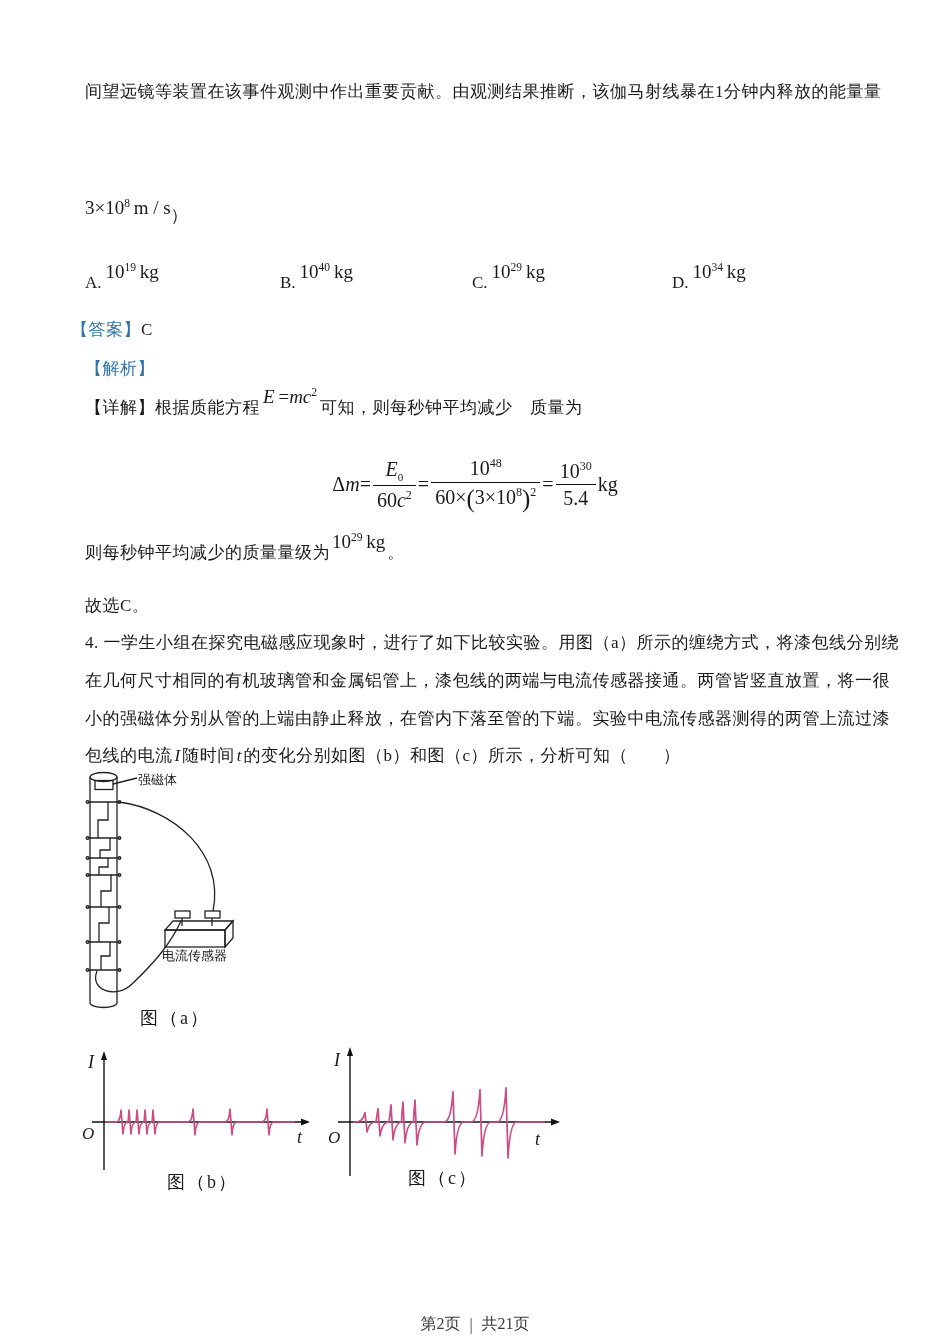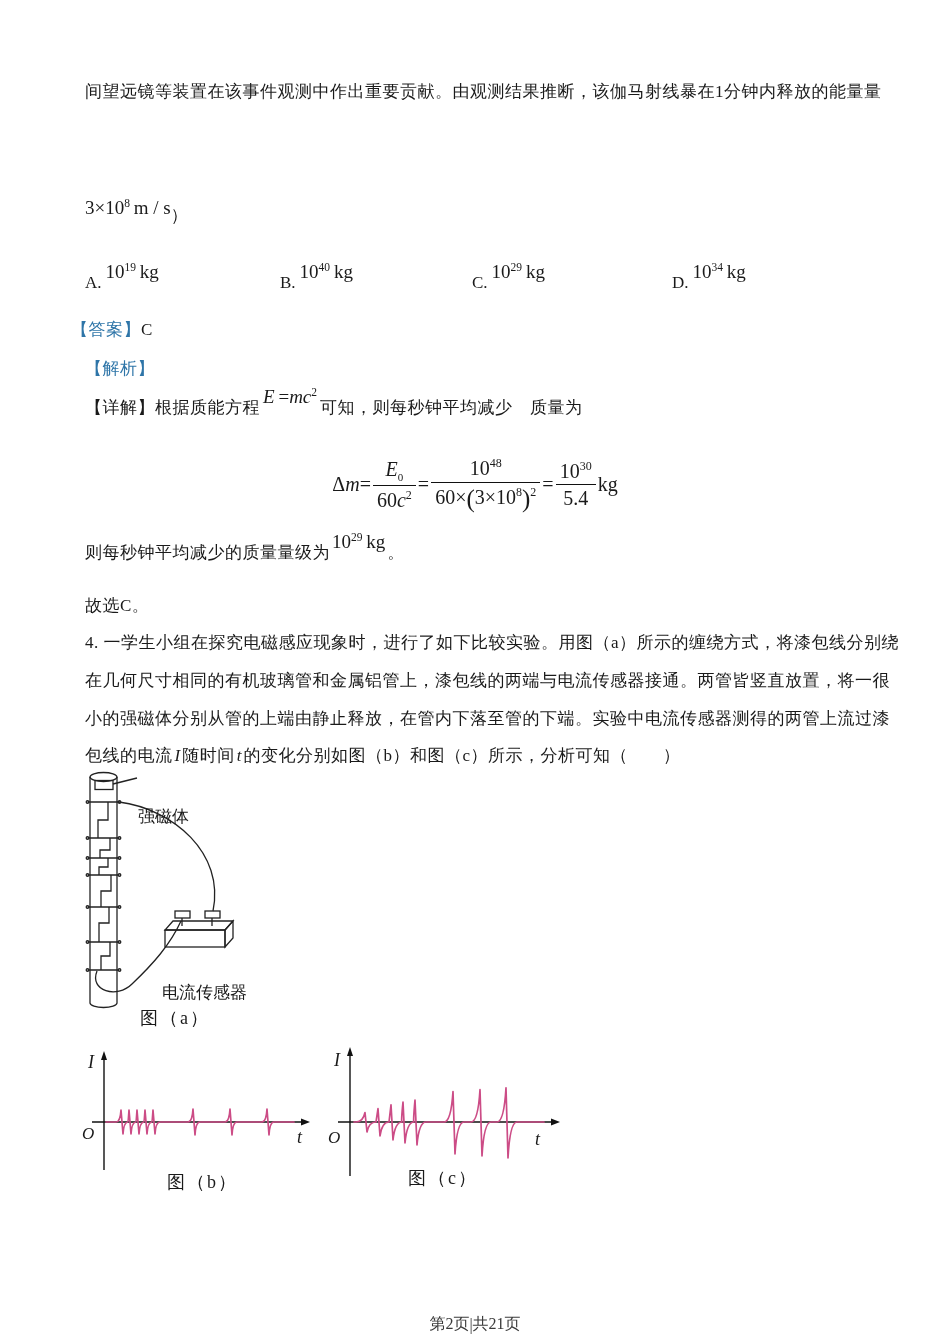--- a/index.html
+++ b/index.html
@@ -27,26 +27,26 @@
     position:absolute; left:0; top:456px; width:950px;
     display:flex; justify-content:center; align-items:center; gap:0;
     font-size:20px; white-space:nowrap;
   }
   .eqrow sup { font-size:12px; }
   .eqrow sub { font-size:11px; }
   .frac { display:inline-block; text-align:center; vertical-align:middle; margin:0 2px; }
   .frac .num { display:block; padding:0 4px 2px; border-bottom:1.4px solid #111; }
   .frac .den { display:block; padding:2px 4px 0; }
   .bigp { font-size:25px; vertical-align:-3px; font-style:normal; }
-  .figlabel { position:absolute; font-size:17px; white-space:nowrap;margin-top:34px; }
+  .figlabel { position:absolute; font-size:13px; white-space:nowrap; }
   .caption { position:absolute; font-size:18px; letter-spacing:2px; white-space:nowrap; }
   .axis-label { position:absolute; font-size:18px; font-style:italic; white-space:nowrap; }
   .footer {
     position:absolute; left:0; top:1314px; width:950px;
-    display:flex; justify-content:center; align-items:center; 
+    display:flex; justify-content:center; align-items:center; gap:9px;
     font-size:16px; color:#3a3a3a;
   }
   svg { position:absolute; overflow:visible; }
   .stroke { stroke:#222; stroke-width:1.3; fill:none; }
   .wave { stroke:var(--pink); stroke-width:1.7; fill:none; stroke-linejoin:round; stroke-linecap:round; }
   .ax { stroke:#111; stroke-width:1.4; fill:none; }
   .ah { fill:#111; stroke:none; }
 </style>
 </head>
 <body>

